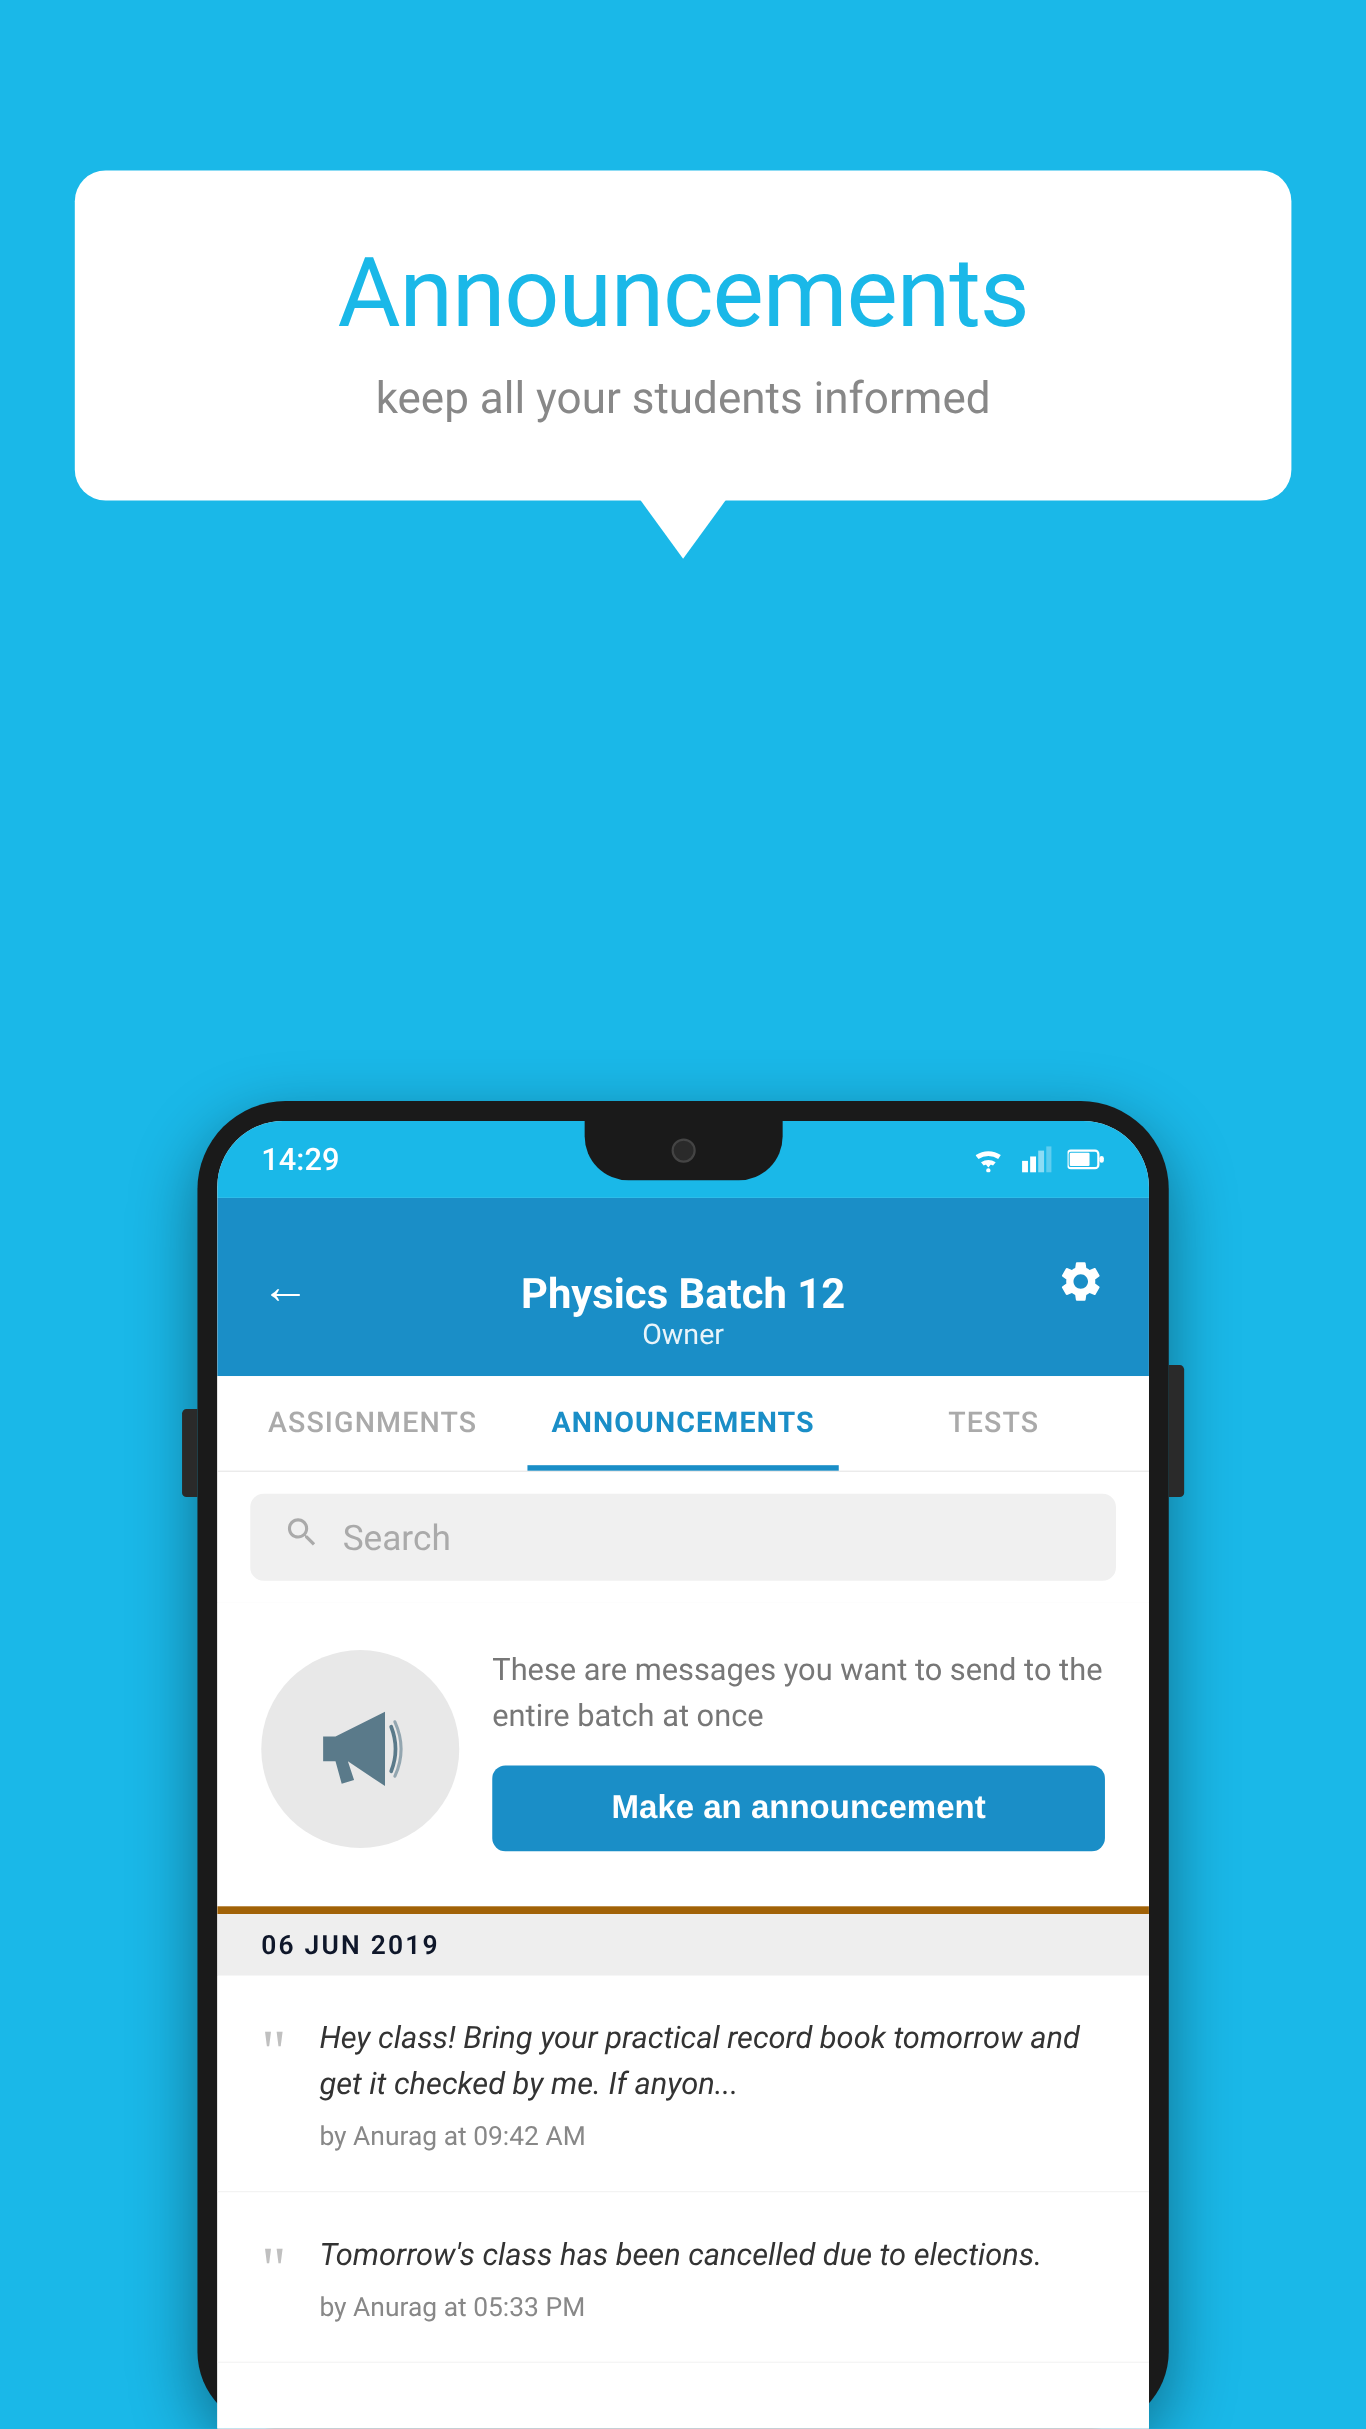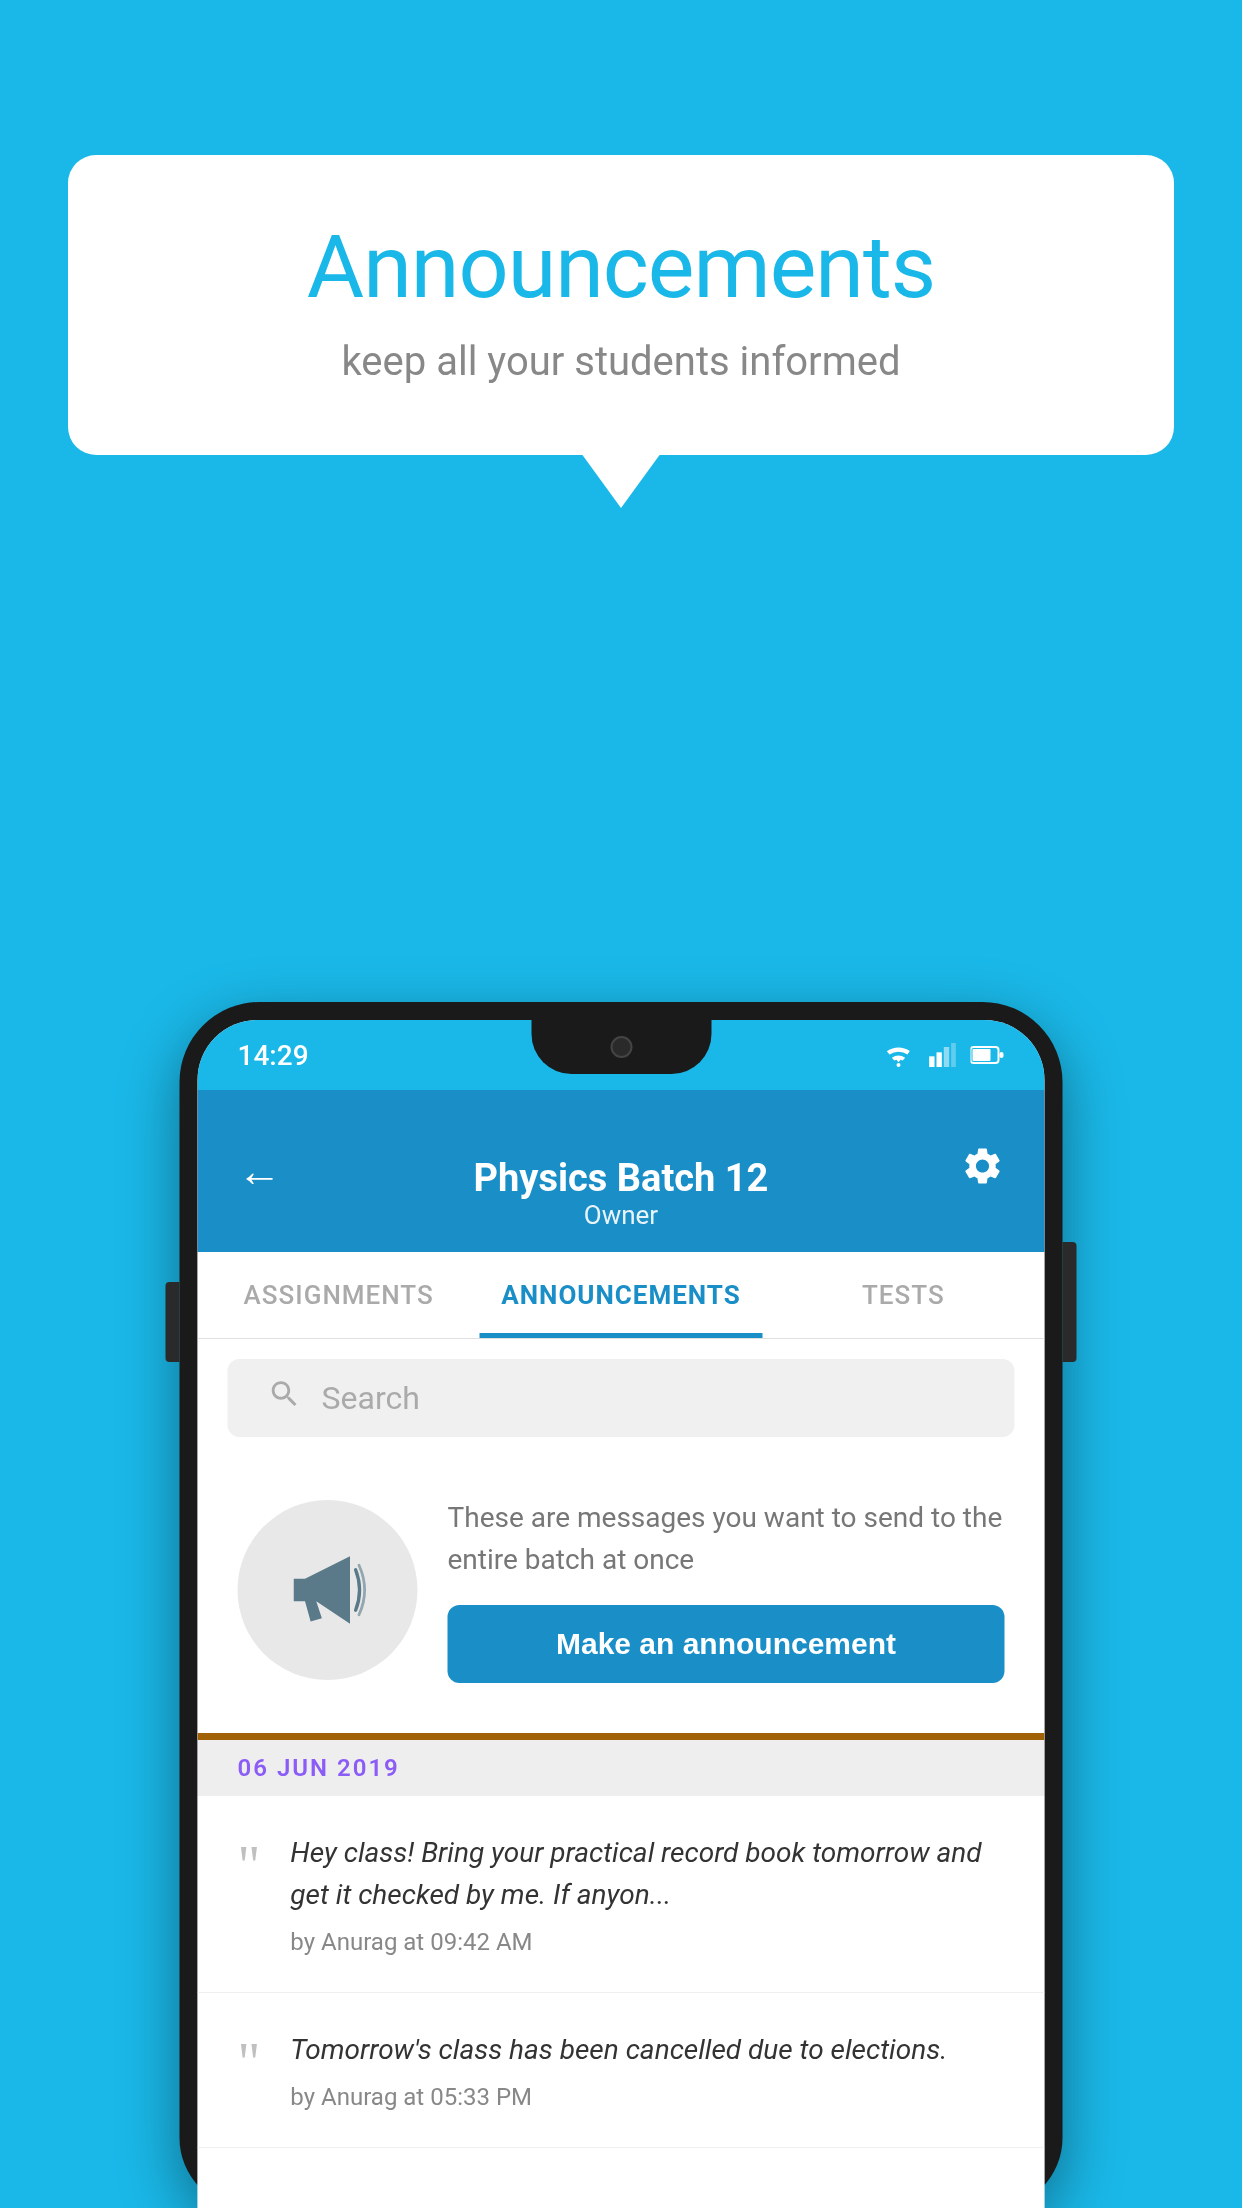--- a/index.html
+++ b/index.html
@@ -228,21 +228,21 @@
 
     
     .search-container {
       background: white;
       padding: 20px 30px;
     }
 
     .search-bar {
       background: #f0f0f0;
       border-radius: 12px;
-      padding: 18px 40px;
+      padding: 18px 30px;
       display: flex;
       align-items: center;
       gap: 20px;
     }
 
     .search-icon-svg {
       color: #888;
       font-size: 34px;
     }
 
@@ -299,21 +299,21 @@
       font-weight: 700;
       cursor: pointer;
       width: 100%;
     }
 
     
     .date-separator {
       background: #eeeeee;
       padding: 14px 40px;
       font-size: 24px;
-      color: #8b5cf6;
+      color: #0f172a;
       font-weight: 600;
       letter-spacing: 2px;
     }
 
     
     .announcement-item {
       background: white;
       padding: 36px 40px;
       display: flex;
       align-items: flex-start;

